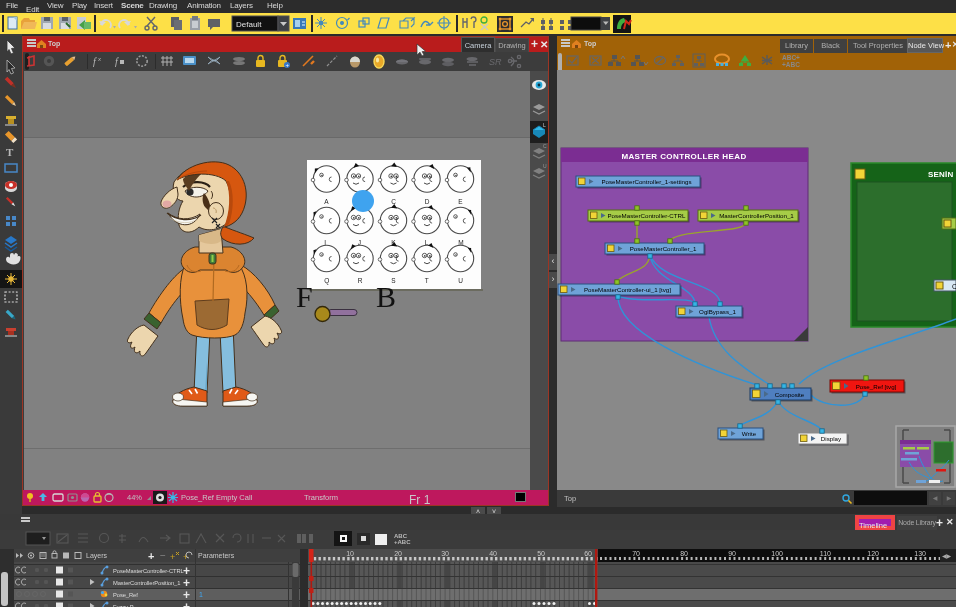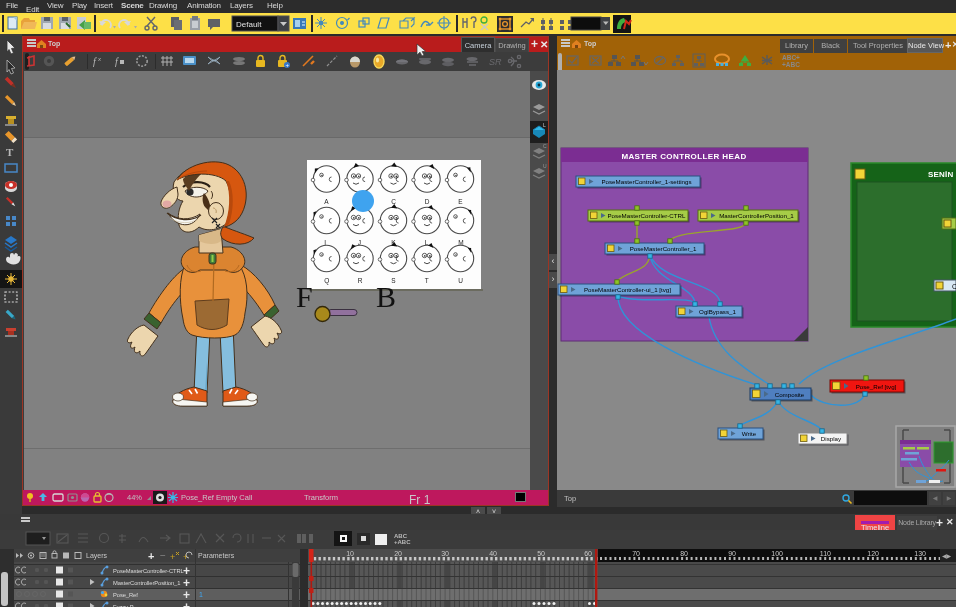--- a/index.html
+++ b/index.html
@@ -827,21 +827,21 @@
       <div class="abs" style="left:372px;top:2px;width:12px;height:13px;background:#414141;color:#777;font-size:6px;text-align:center;line-height:13px;">◀</div>
       <div class="abs" style="left:386px;top:2px;width:12px;height:13px;background:#414141;color:#777;font-size:6px;text-align:center;line-height:13px;">▶</div>
     </div>
   </div>
 
   <div class="abs" style="left:471px;top:507px;width:14px;height:9px;background:#4a4a4a;color:#ddd;font-size:7px;text-align:center;line-height:9px;">˄</div>
   <div class="abs" style="left:487px;top:507px;width:14px;height:9px;background:#4a4a4a;color:#ddd;font-size:7px;text-align:center;line-height:9px;">˅</div>
 
   <div class="abs" id="timeline" style="left:0;top:514px;width:956px;height:93px;background:#3a3a3a;">
     <div class="abs" style="left:21px;top:3px;width:9px;height:2px;background:#c9c9c9;box-shadow:0 3px 0 #c9c9c9;z-index:3;"></div>
-    <div class="abs" style="left:855px;top:1px;width:40px;height:15px;background:#a21caf;border:6px solid #ef4444;color:#e8e8e8;font-size:7.5px;text-align:left;line-height:14px;z-index:3;">Timeline</div>
+    <div class="abs" style="left:855px;top:1px;width:40px;height:15px;background:#a21caf;border:4px solid #ef4444;color:#e8e8e8;font-size:7.5px;text-align:left;line-height:14px;z-index:3;">Timeline</div>
     <div class="abs" style="left:897px;top:2px;width:40px;height:14px;background:#404040;color:#a8a8a8;font-size:7px;text-align:center;line-height:14px;z-index:3;letter-spacing:-0.2px;">Node Library</div>
     <div class="abs" style="left:936px;top:2px;color:#e8e8e8;font-size:12px;font-weight:bold;z-index:3;">+</div>
     <div class="abs" style="left:946px;top:3px;color:#e8e8e8;font-size:9px;font-weight:bold;z-index:3;">✕</div>
     <svg class="abs" style="left:0;top:0;" width="956" height="93">
       <rect x="0" y="0" width="956" height="93" fill="#393939"></rect>
       <rect x="0" y="16" width="956" height="19" fill="#3b3b3b"></rect>
       <rect x="0" y="35" width="308" height="13" fill="#3f3f3f"></rect>
       <rect x="0" y="35" width="14" height="58" fill="#2e2e2e"></rect>
       <rect x="14" y="48" width="286" height="45" fill="#474747"></rect>
       <rect x="14" y="74" width="286" height="12" fill="#5e5e5e"></rect>

